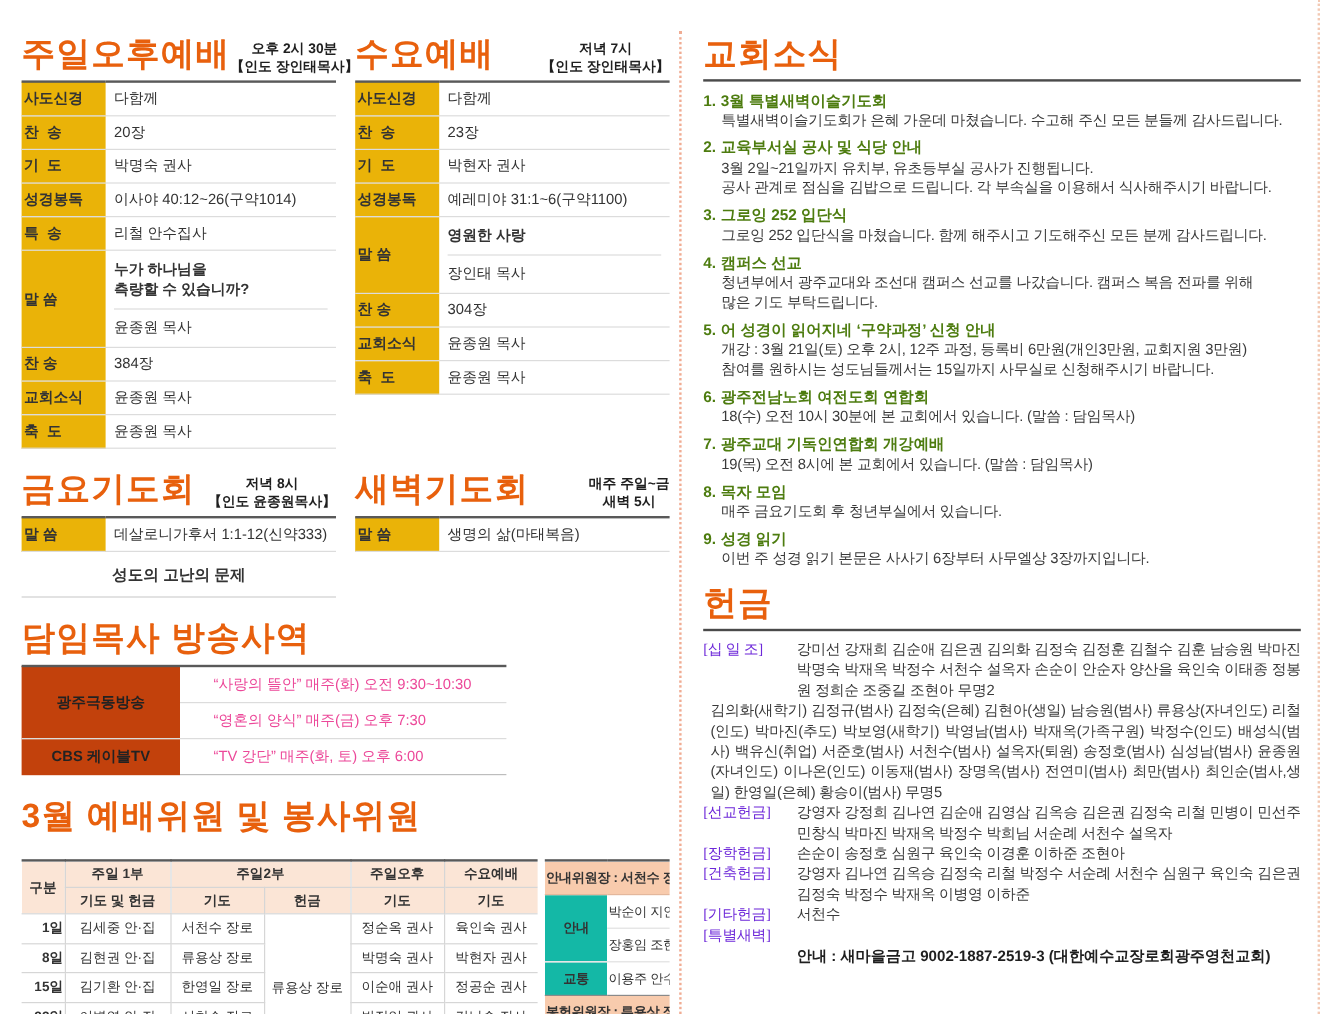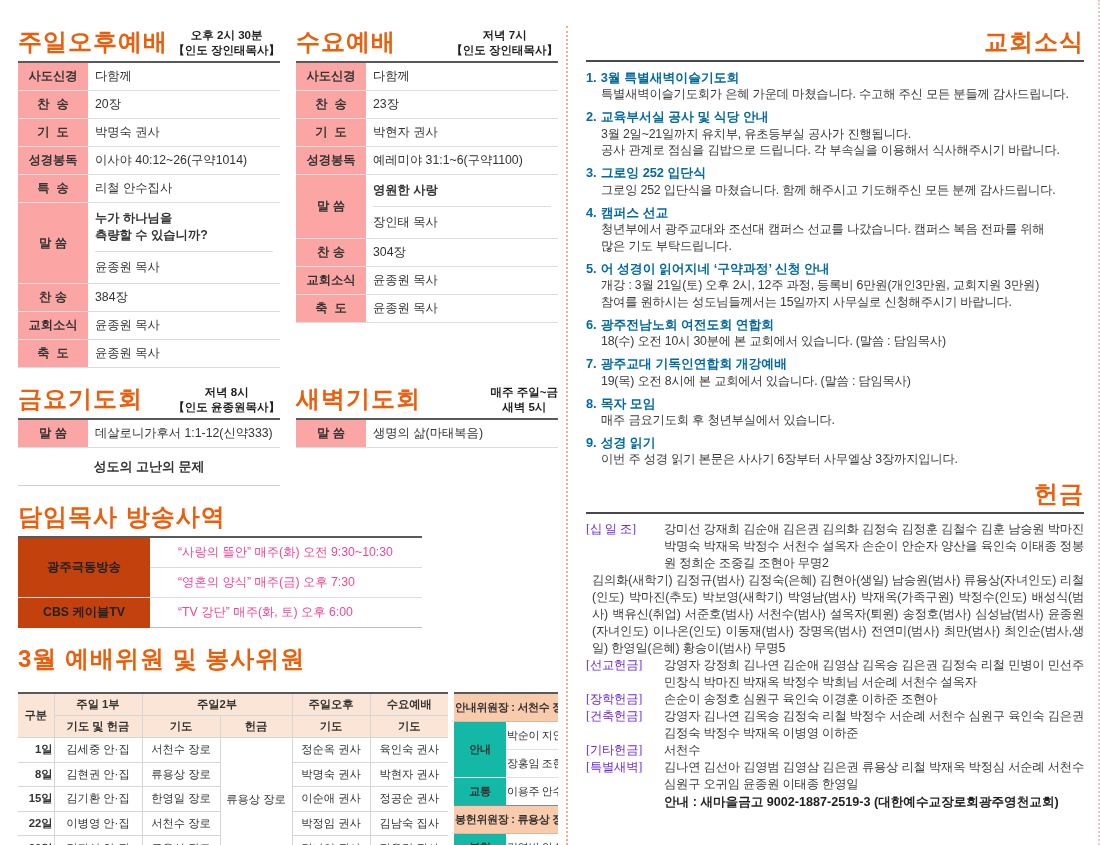--- a/index.html
+++ b/index.html
@@ -7,25 +7,25 @@
        font-family:"Liberation Sans","DejaVu Sans",sans-serif;color:#3a3a3a;}
   .page{display:flex;box-sizing:border-box;width:1100px;height:845px;
         padding:26px 14px 0 18px;border-right:2px dotted #f2c9b4;}
   
   .left-half{width:540px;flex:none;}
   .right-half{flex:1;min-width:0;border-left:2px dotted #f0ac93;margin-left:8px;padding-left:18px;}
   .cols{display:flex;gap:16px;}
   .col{width:262px;flex:none;}
   
   .block-head{display:flex;justify-content:space-between;align-items:flex-end;padding-bottom:3px;}
-  .blk-title{font-size:24px;font-weight:bold;color:#e8600d;margin:0;letter-spacing:1px;white-space:nowrap;text-align:right;}
+  .blk-title{font-size:28px;font-weight:bold;color:#e8600d;margin:0;letter-spacing:1px;white-space:nowrap;}
   .head-right{font-size:11.5px;font-weight:bold;color:#1f1f1f;text-align:center;line-height:1.3;white-space:nowrap;}
   
   .w-table{width:100%;border-collapse:collapse;border-top:2px solid #595959;font-size:12.3px;}
-  .w-table th{background:#fca5a5;width:66px;font-weight:bold;color:#333;text-align:center;
+  .w-table th{background:#eab308;width:66px;font-weight:bold;color:#333;text-align:left;
               padding:5px 2px;border-bottom:1px solid #dcdcdc;white-space:pre;}
   .w-table td{padding:5px 7px;border-bottom:1px solid #dcdcdc;color:#333;white-space:nowrap;}
   .sermon-title{font-weight:bold;border-bottom:1px solid #dcdcdc;padding:2px 0 7px;white-space:pre-line;}
   .sermon-speaker{padding:7px 0 2px;}
   .note{text-align:center;font-weight:bold;font-size:13px;color:#333;
         padding:10px 0 9px;border-bottom:1px solid #cfcfcf;}
   .mt{margin-top:15px;}
   
   .b-table{border-collapse:collapse;border-top:2px solid #595959;width:404px;font-size:12.3px;}
   .b-table th{background:#c2410c;width:128px;font-weight:bold;text-align:center;padding:6px 2px;color:#222;}
@@ -52,21 +52,21 @@
   .u-table .v{text-align:center;}
   .u-table .inner td{border-bottom:1px solid #e0e0e0;}
   .u-table .topline th,.u-table .topline td{border-top:1px solid #e0e0e0;}
   
   .sec-head{border-bottom:2px solid #4a4a4a;padding-bottom:2px;margin-bottom:7px;}
   .banner{background:#fbe5d6;margin:2px 4px 9px 118px;text-align:center;font-size:12.8px;
           font-weight:bold;padding:4px 0;color:#2c2c2c;white-space:nowrap;}
   .banner .blue{color:#4a6fbf;}
   .banner .orange{color:#e8722a;}
   .news-item{margin-bottom:5px;}
-  .news-title{font-size:12.8px;font-weight:bold;color:#0369a1;line-height:1.35;}
+  .news-title{font-size:12.8px;font-weight:bold;color:#4d7c0f;line-height:1.35;}
   .news-title .no{margin-right:4px;}
   .news-line{font-size:12.3px;line-height:1.38;margin-left:15px;color:#3a3a3a;
              text-align:justify;letter-spacing:-0.2px;}
   .news-line:empty{display:none;}
   .off-entry{display:flex;font-size:12.3px;line-height:1.38;letter-spacing:-0.2px;}
   .off-label{flex:none;width:72px;white-space:pre;color:#6d28d9;font-family:Liberation Serif, serif;}
   .off-text{flex:1;margin-left:6px;text-align:justify;color:#3a3a3a;}
   .off-account{font-size:12.6px;font-weight:bold;margin-left:78px;margin-top:1px;color:#1f1f1f;}
 </style>
 </head>
@@ -414,18 +414,17 @@
       <div class="off-entry">
         <span class="off-label">[건축헌금]</span>
         <span class="off-text">강영자 김나연 김옥승 김정숙 리철 박정수 서순례 서천수 심원구 육인숙 김은권 김정숙 박정수 박재옥 이병영 이하준</span>
       </div>
       <div class="off-entry">
         <span class="off-label">[기타헌금]</span>
         <span class="off-text">서천수</span>
       </div>
       <div class="off-entry">
         <span class="off-label">[특별새벽]</span>
-        <span class="off-text">김나연 김선아 김영범 김영삼 김은권 류용상 리철 박재옥 박정심 서순례 서천수 심원구 오귀임 윤종원 이태종 한영일</span>
       </div>
       <div class="off-account">안내 : 새마을금고 9002-1887-2519-3 (대한예수교장로회광주영천교회)</div>
     </section>
   </div>
 </div>
 
 </body></html>

